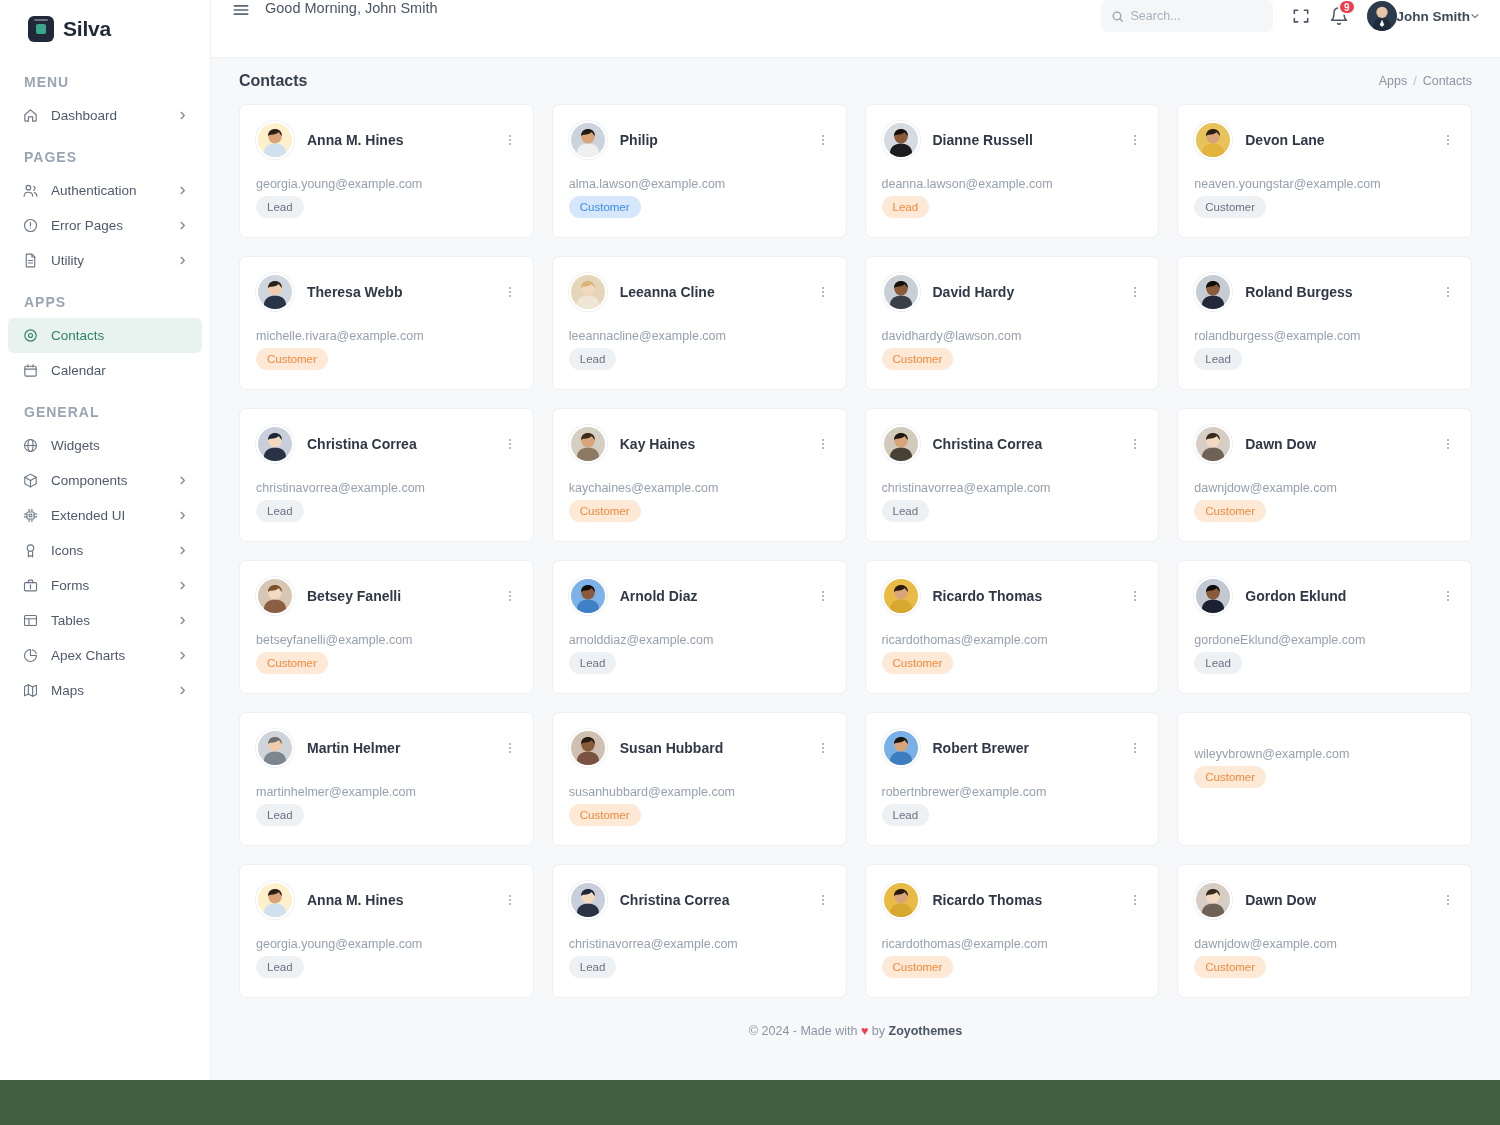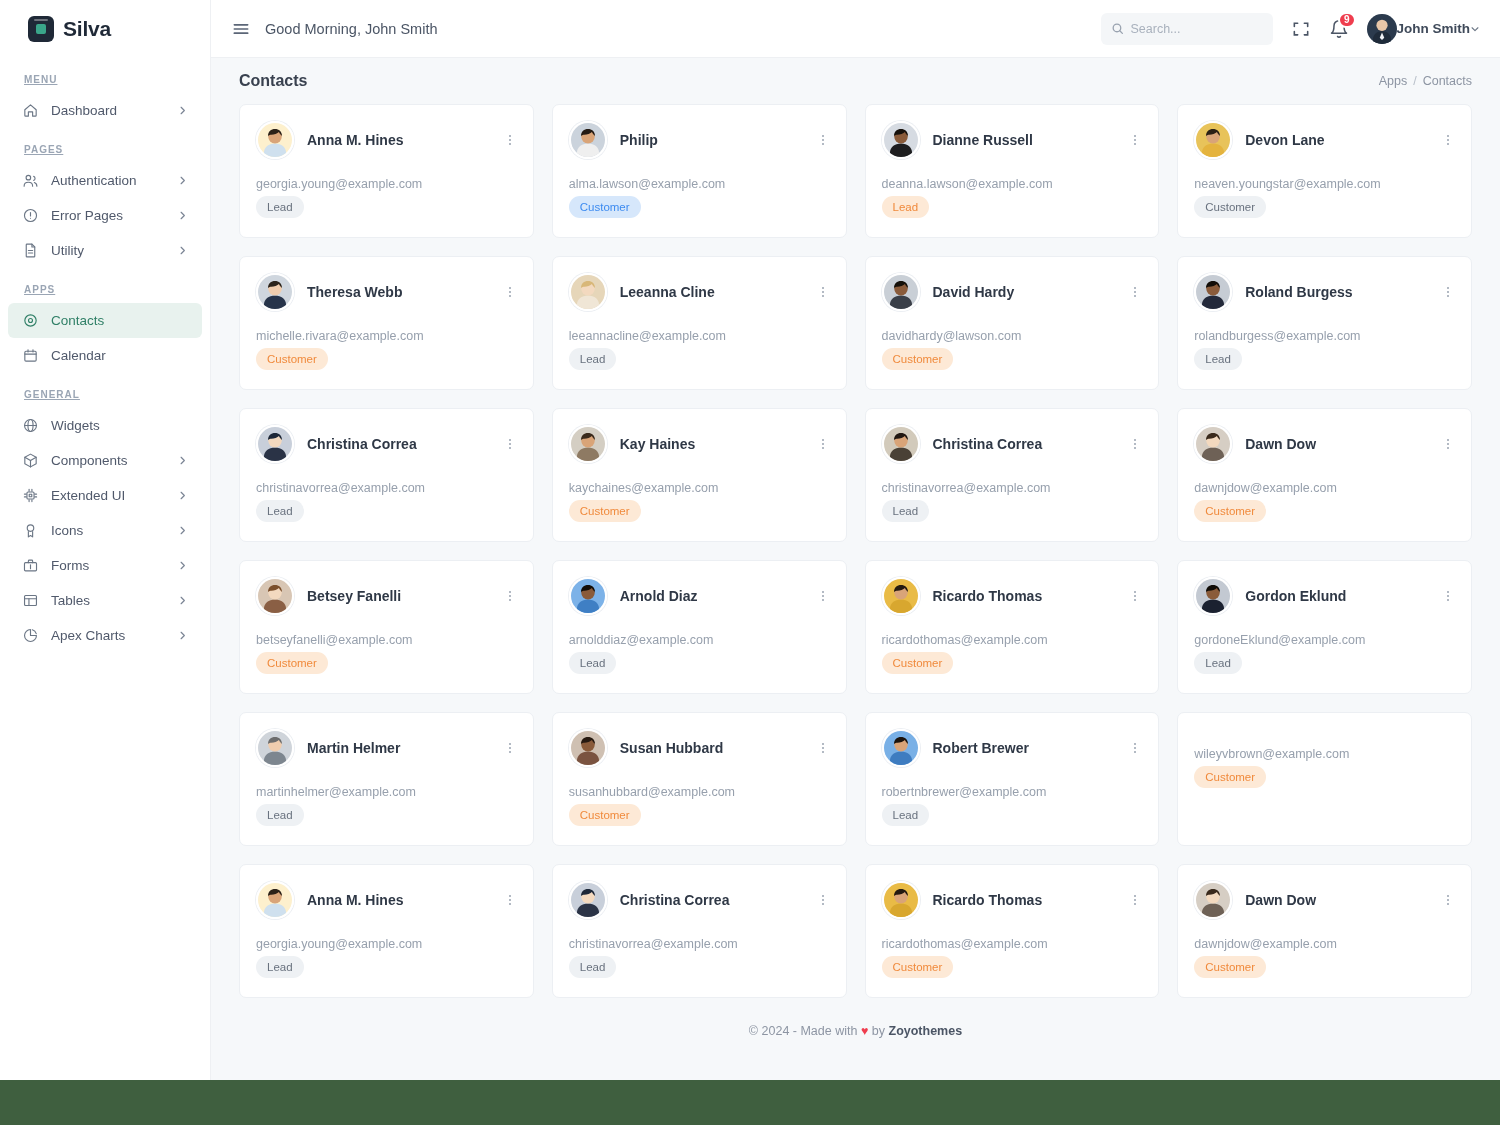--- a/index.html
+++ b/index.html
@@ -35,42 +35,42 @@
   }
   .brand-mark::after {
     content: ""; position: absolute; top: 3px; left: 6px;
     width: 14px; height: 2px; border-radius: 1px;
     background: rgba(255,255,255,.35);
   }
   .brand-name {
     font-size: 21px; font-weight: bold; color: #1f2937; letter-spacing: -0.2px;
   }
   .nav-section {
-    font-size: 10px; font-weight: bold; letter-spacing: 1px;
-    color: #9aa5b4; padding: 16px 0 8px 24px; text-transform: uppercase; text-decoration: underline;
+    font-size: 14px; font-weight: bold; letter-spacing: 1px;
+    color: #9aa5b4; padding: 16px 0 8px 24px; text-transform: uppercase;
   }
   .nav-item {
     display: flex; align-items: center; gap: 12px;
     height: 35px; margin: 0 8px; padding: 0 14px;
     border-radius: 6px; cursor: pointer;
     color: #50596b; font-size: 13.5px;
   }
   .nav-item .ico { width: 17px; height: 17px; flex: 0 0 17px; display: block; color: #6b7685; }
   .nav-item .ico svg { width: 17px; height: 17px; display: block; }
   .nav-label { flex: 1 1 auto; white-space: nowrap; }
   .chev { width: 11px; height: 11px; color: #7b8595; }
   .chev svg { width: 11px; height: 11px; display: block; }
   .nav-item.active { background: #e8f2ee; }
   .nav-item.active, .nav-item.active .ico { color: #2f7f66; }
 
   
   .main { flex: 1 1 auto; display: flex; flex-direction: column; height: 1080px; background: #f6f8fa; }
   .topbar {
     height: 58px; background: #fff; border-bottom: 1px solid #eef0f3;
-    display: flex; align-items: center; padding: 0 20px 0 20px; gap: 14px;
+    display: flex; align-items: flex-start; padding: 0 20px 0 20px; gap: 14px;
   }
   .hamburger { width: 20px; height: 20px; color: #5b6677; cursor: pointer; }
   .hamburger svg { width: 20px; height: 20px; display: block; }
   .greeting { font-size: 14.5px; color: #4b5565; }
   .top-right { margin-left: auto; display: flex; align-items: center; gap: 18px; }
   .search-box {
     width: 172px; height: 32px; background: #f4f6f8; border-radius: 6px;
     display: flex; align-items: center; gap: 7px; padding: 0 10px;
   }
   .search-box .sico { width: 13px; height: 13px; color: #9aa3b0; }
@@ -335,20 +335,35 @@
               <path d="M14.6 3.9A8.4 8.4 0 0 1 20.1 9.4"></path>
             </svg>
           </span>
           <span class="nav-label">Apex Charts</span>
           <span class="chev">
             <svg viewBox="0 0 24 24" fill="none" stroke="currentColor" stroke-width="2.6" stroke-linecap="round" stroke-linejoin="round">
               <polyline points="9 5 16 12 9 19"></polyline>
             </svg>
           </span>
         </div>
+        <div class="nav-item">
+          <span class="ico">
+            <svg viewBox="0 0 24 24" fill="none" stroke="currentColor" stroke-width="1.6" stroke-linecap="round" stroke-linejoin="round">
+              <polygon points="3.6 6.4 9 4 15 7 20.4 4.6 20.4 17.6 15 20 9 17 3.6 19.4"></polygon>
+              <line x1="9" y1="4" x2="9" y2="17"></line>
+              <line x1="15" y1="7" x2="15" y2="20"></line>
+            </svg>
+          </span>
+          <span class="nav-label">Maps</span>
+          <span class="chev">
+            <svg viewBox="0 0 24 24" fill="none" stroke="currentColor" stroke-width="2.6" stroke-linecap="round" stroke-linejoin="round">
+              <polyline points="9 5 16 12 9 19"></polyline>
+            </svg>
+          </span>
+        </div>
       </nav>
   </aside>
 
   <div class="main">
 
     <header class="topbar">
       <span class="hamburger">
         <svg viewBox="0 0 24 24" fill="none" stroke="currentColor" stroke-width="2" stroke-linecap="round">
           <line x1="4" y1="7" x2="20" y2="7"></line>
             <line x1="4" y1="12" x2="20" y2="12"></line>

